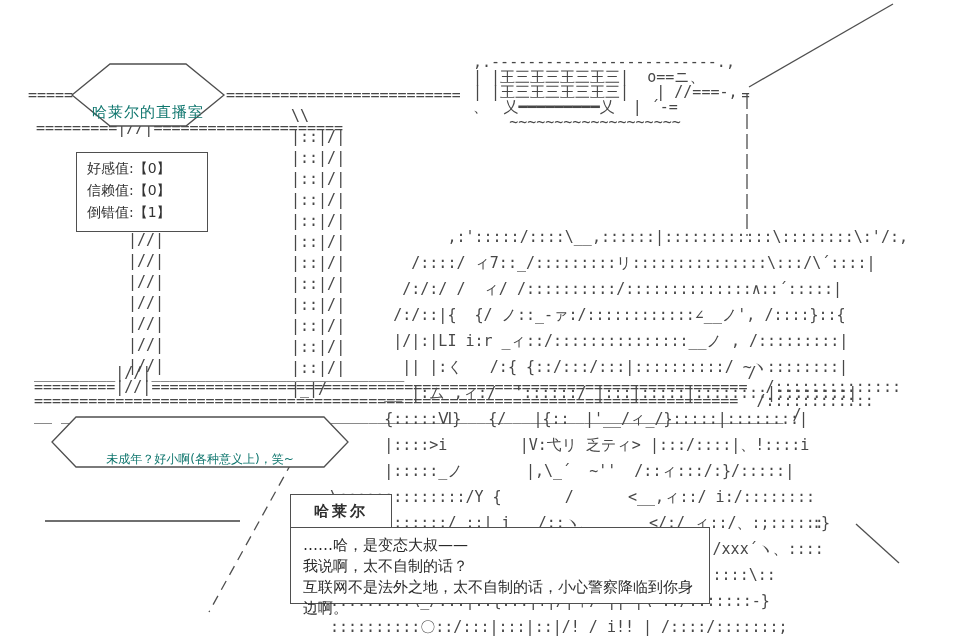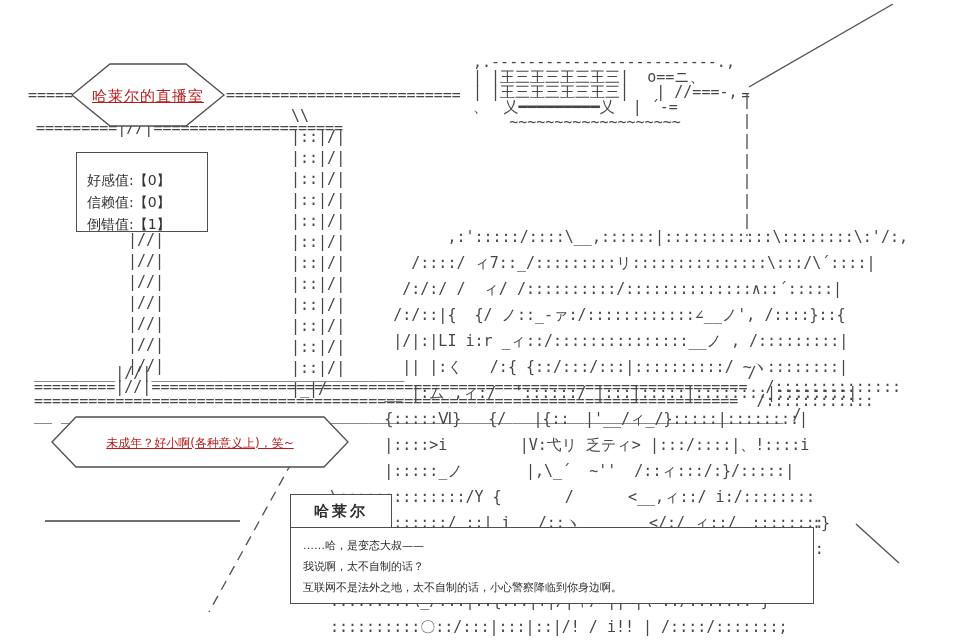--- a/index.html
+++ b/index.html
@@ -15,40 +15,40 @@
   }
   .art{font-size:15px;line-height:26px;}
   .rail{font-size:15px;line-height:14px;letter-spacing:0;}
   .post{font-size:15px;line-height:21px;}
   .fence{font-size:15px;line-height:15px;background:#ffffff;padding:0 4px;}
   .boxed{
     position:absolute;background:#ffffff;border:1px solid #4f4f4f;
     box-sizing:border-box;
   }
   .stats{
-    left:76px;top:152px;width:132px;height:80px;padding:16px 10px;
+    left:76px;top:152px;width:132px;height:80px;padding:4px 10px;
     font-size:14px;line-height:22px;
     font-family:"DejaVu Sans","Liberation Sans",sans-serif;color:#333;
   }
   .bubble-wrap{position:absolute;}
   .bubble-text{
-    position:absolute;left:0;top:1px;width:100%;height:100%;
+    position:absolute;left:0;top:17px;width:100%;height:100%;
     display:flex;align-items:center;justify-content:center;
     font-family:"DejaVu Sans","Liberation Sans",sans-serif;
-    font-size:15px;color:#b91c1c;letter-spacing:1px;text-decoration:underline;
+    font-size:15px;color:#0f766e;letter-spacing:1px;
   }
   .namebox{
     left:290px;top:494px;width:102px;height:34px;
     display:flex;align-items:center;justify-content:center;
     font-size:15px;letter-spacing:3px;color:#2e2e2e;
     font-family:"DejaVu Sans","Liberation Sans",sans-serif;z-index:6;font-weight:bold;
   }
   .dialog{
-    left:290px;top:527px;width:524px;height:77px;padding:7px 12px;
-    font-size:11px;line-height:21px;color:#2a2a2a;
+    left:290px;top:527px;width:420px;height:77px;padding:7px 12px;
+    font-size:15px;line-height:21px;color:#2a2a2a;
     font-family:"DejaVu Sans","Liberation Sans",sans-serif;z-index:5;
   }
   svg.overlay{position:absolute;left:0;top:0;pointer-events:none;}
   .shape{position:absolute;z-index:4;}
 </style>
 </head>
 <body>
 
 <div id="canvas">
 

